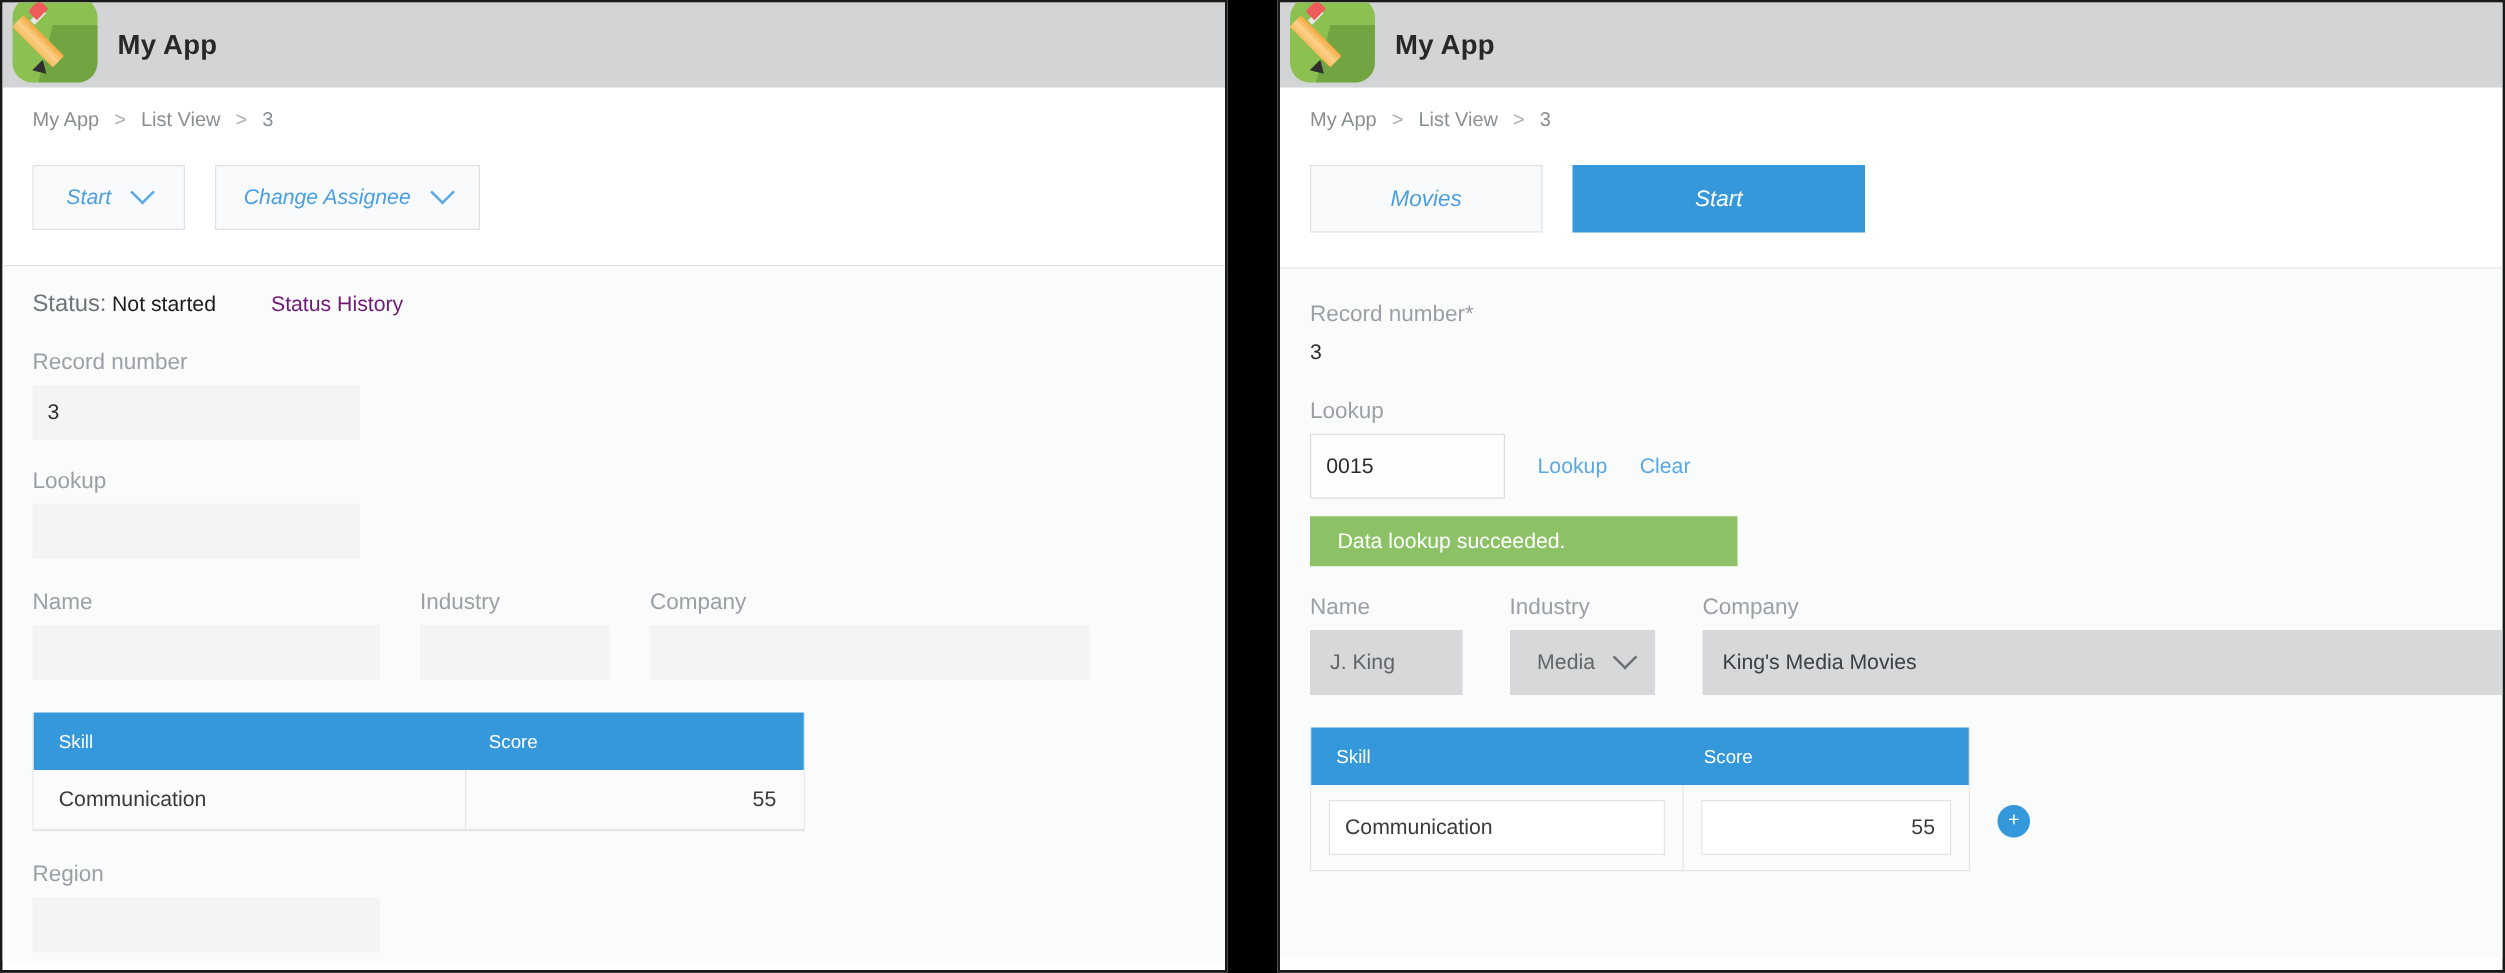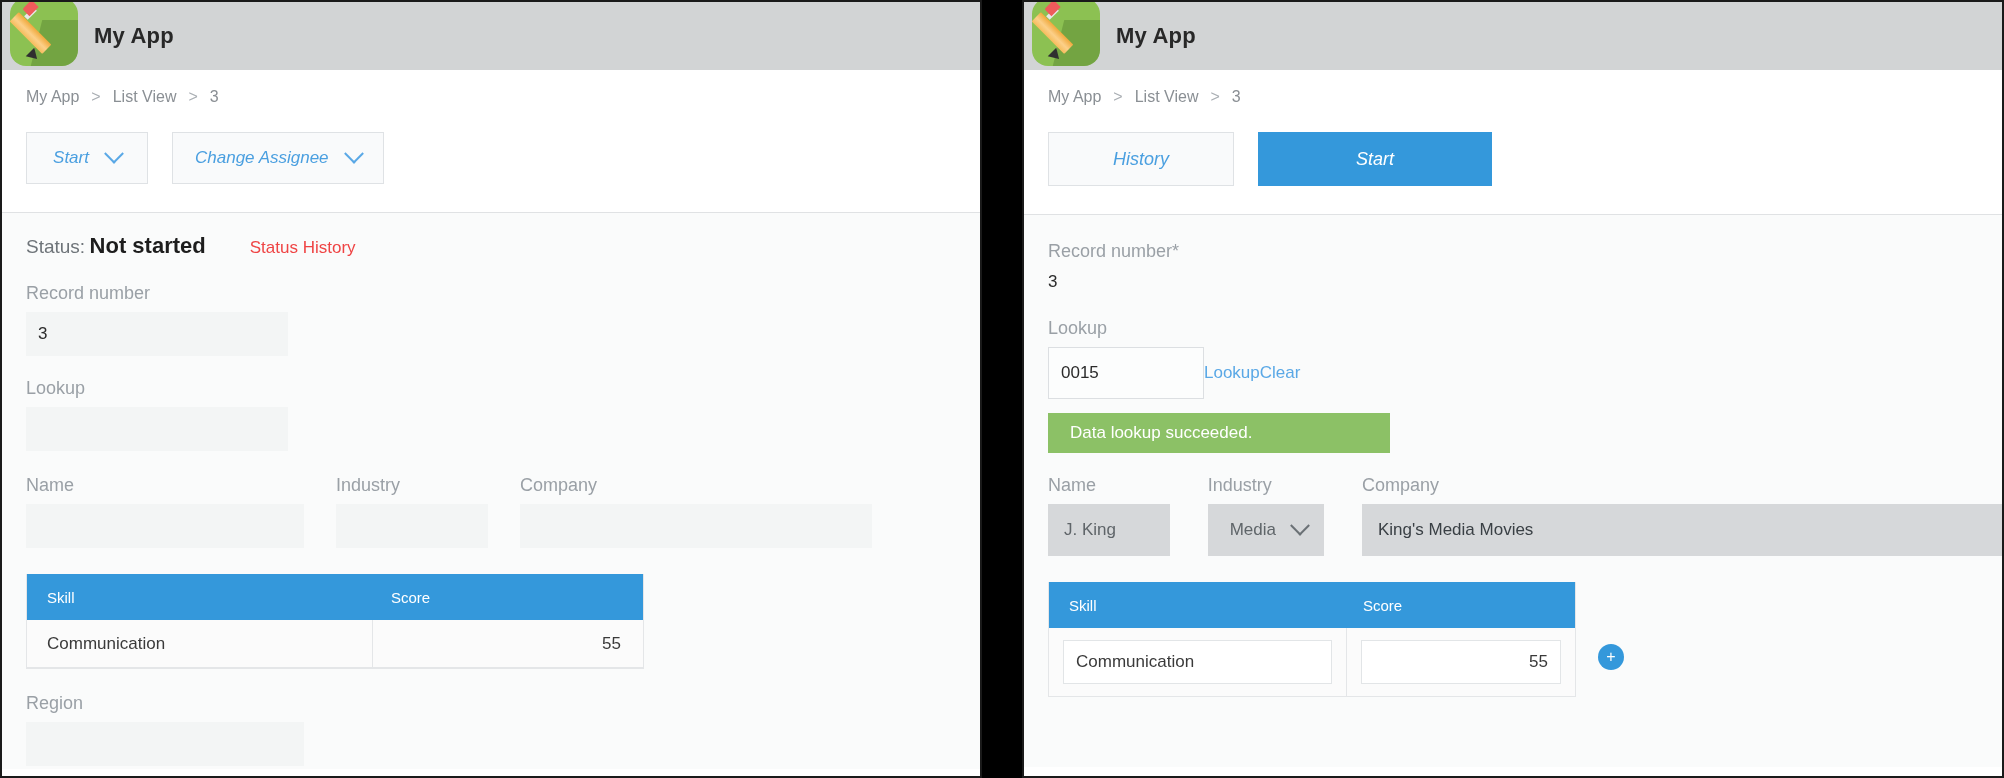--- a/index.html
+++ b/index.html
@@ -190,22 +190,22 @@
     height: calc(100% - 68px - 44px - 110px);
   }
 
   .statusline {
     display: flex;
     align-items: baseline;
     gap: 44px;
     margin-bottom: 24px;
   }
   .statuslabel { font-size: 19px; color: #6e7479; }
-  .statusvalue { font-size: 22px; color: #1d1d1d; font-weight: bold; }
-  .statuslink  { font-size: 17px; color: #ef4444; cursor: pointer; }
+  .statusvalue { font-size: 17px; color: #1d1d1d; font-weight: normal; }
+  .statuslink  { font-size: 17px; color: #701a75; cursor: pointer; }
 
   .fieldlabel {
     font-size: 18px;
     color: #9aa0a6;
     margin-bottom: 8px;
     display: block;
   }
   .field-ro {
     font-size: 17px;
     color: #2b2b2b;
@@ -272,20 +272,21 @@
     display: flex;
     align-items: center;
     justify-content: flex-end;
     height: 100%;
   }
 
   
   .lookup-row {
     display: flex;
     align-items: center;
+    gap: 26px;
   }
   .lookup-input {
     width: 156px;
     height: 52px;
     border: 1px solid #dcdfe2;
     background: #fcfdfd;
     font-size: 17px;
     color: #2b2b2b;
     padding-left: 12px;
     font-family: "Liberation Sans", sans-serif;
@@ -543,21 +544,21 @@
     <div class="breadcrumb">
       <span class="crumb">My App</span>
       <span class="sep">&gt;</span>
       <span class="crumb">List View</span>
       <span class="sep">&gt;</span>
       <span class="crumb">3</span>
     </div>
 
     <div class="toolbar">
       <div class="btn-cancel">
-        <span>History</span>
+        <span>Movies</span>
       </div>
       <div class="btn-save">
         <span>Start</span>
       </div>
     </div>
 
     <div class="formbody-right">
 
       <div>
         <span class="fieldlabel"><span>Record number</span><span class="req">*</span></span>

